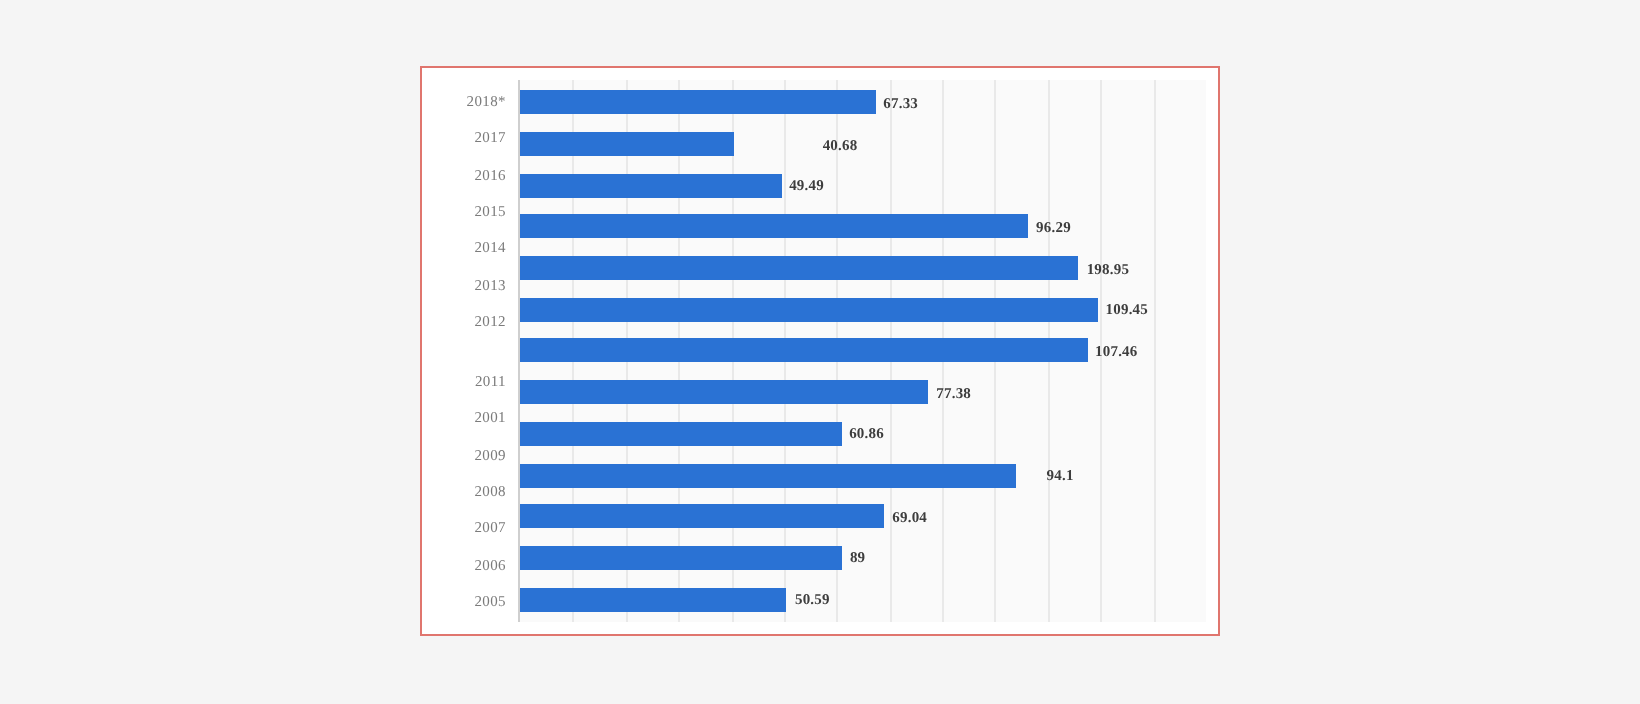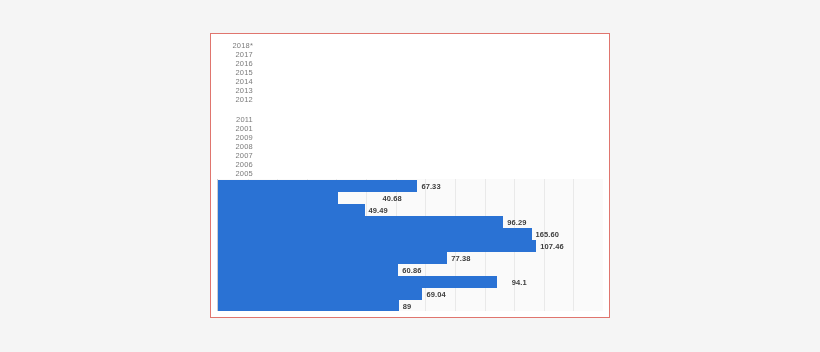--- a/index.html
+++ b/index.html
@@ -25,21 +25,22 @@
     box-sizing: border-box;
   }
 
   #plot-wrap {
     position: absolute;
     left: 6px;
     top: 6px;
     right: 6px;
     bottom: 6px;
     display: flex;
-    flex-direction: column;
+    flex-direction: row;
+    font-family: Liberation Serif, serif;
   }
 
   
   #y-axis {
     width: 42px;
     flex: 0 0 42px;
     display: flex;
     flex-direction: column;
     box-sizing: border-box;
     padding-top: 1px;
@@ -160,21 +161,25 @@
           <div class="bar-row">
             <div class="bar" style="width: 38.0692%; background: rgb(42, 114, 212);"></div>
             <span class="bar-label" style="color: rgb(61, 61, 61);">49.49</span>
           </div>
           <div class="bar-row">
             <div class="bar" style="width: 74.0692%; background: rgb(42, 114, 212);"></div>
             <span class="bar-label" style="color: rgb(61, 61, 61);">96.29</span>
           </div>
           <div class="bar-row">
             <div class="bar" style="width: 81.4385%; background: rgb(42, 114, 212);"></div>
-            <span class="bar-label" style="color: rgb(61, 61, 61);">165.60</span>
+            <span class="bar-label" style="color: rgb(61, 61, 61);">198.95</span>
+          </div>
+          <div class="bar-row">
+            <div class="bar" style="width: 84.1923%; background: rgb(42, 114, 212);"></div>
+            <span class="bar-label" style="color: rgb(61, 61, 61);">109.45</span>
           </div>
           <div class="bar-row">
             <div class="bar" style="width: 82.6615%; background: rgb(42, 114, 212);"></div>
             <span class="bar-label" style="color: rgb(61, 61, 61);">107.46</span>
           </div>
           <div class="bar-row">
             <div class="bar" style="width: 59.5231%; background: rgb(42, 114, 212);"></div>
             <span class="bar-label" style="color: rgb(61, 61, 61);">77.38</span>
           </div>
           <div class="bar-row">

